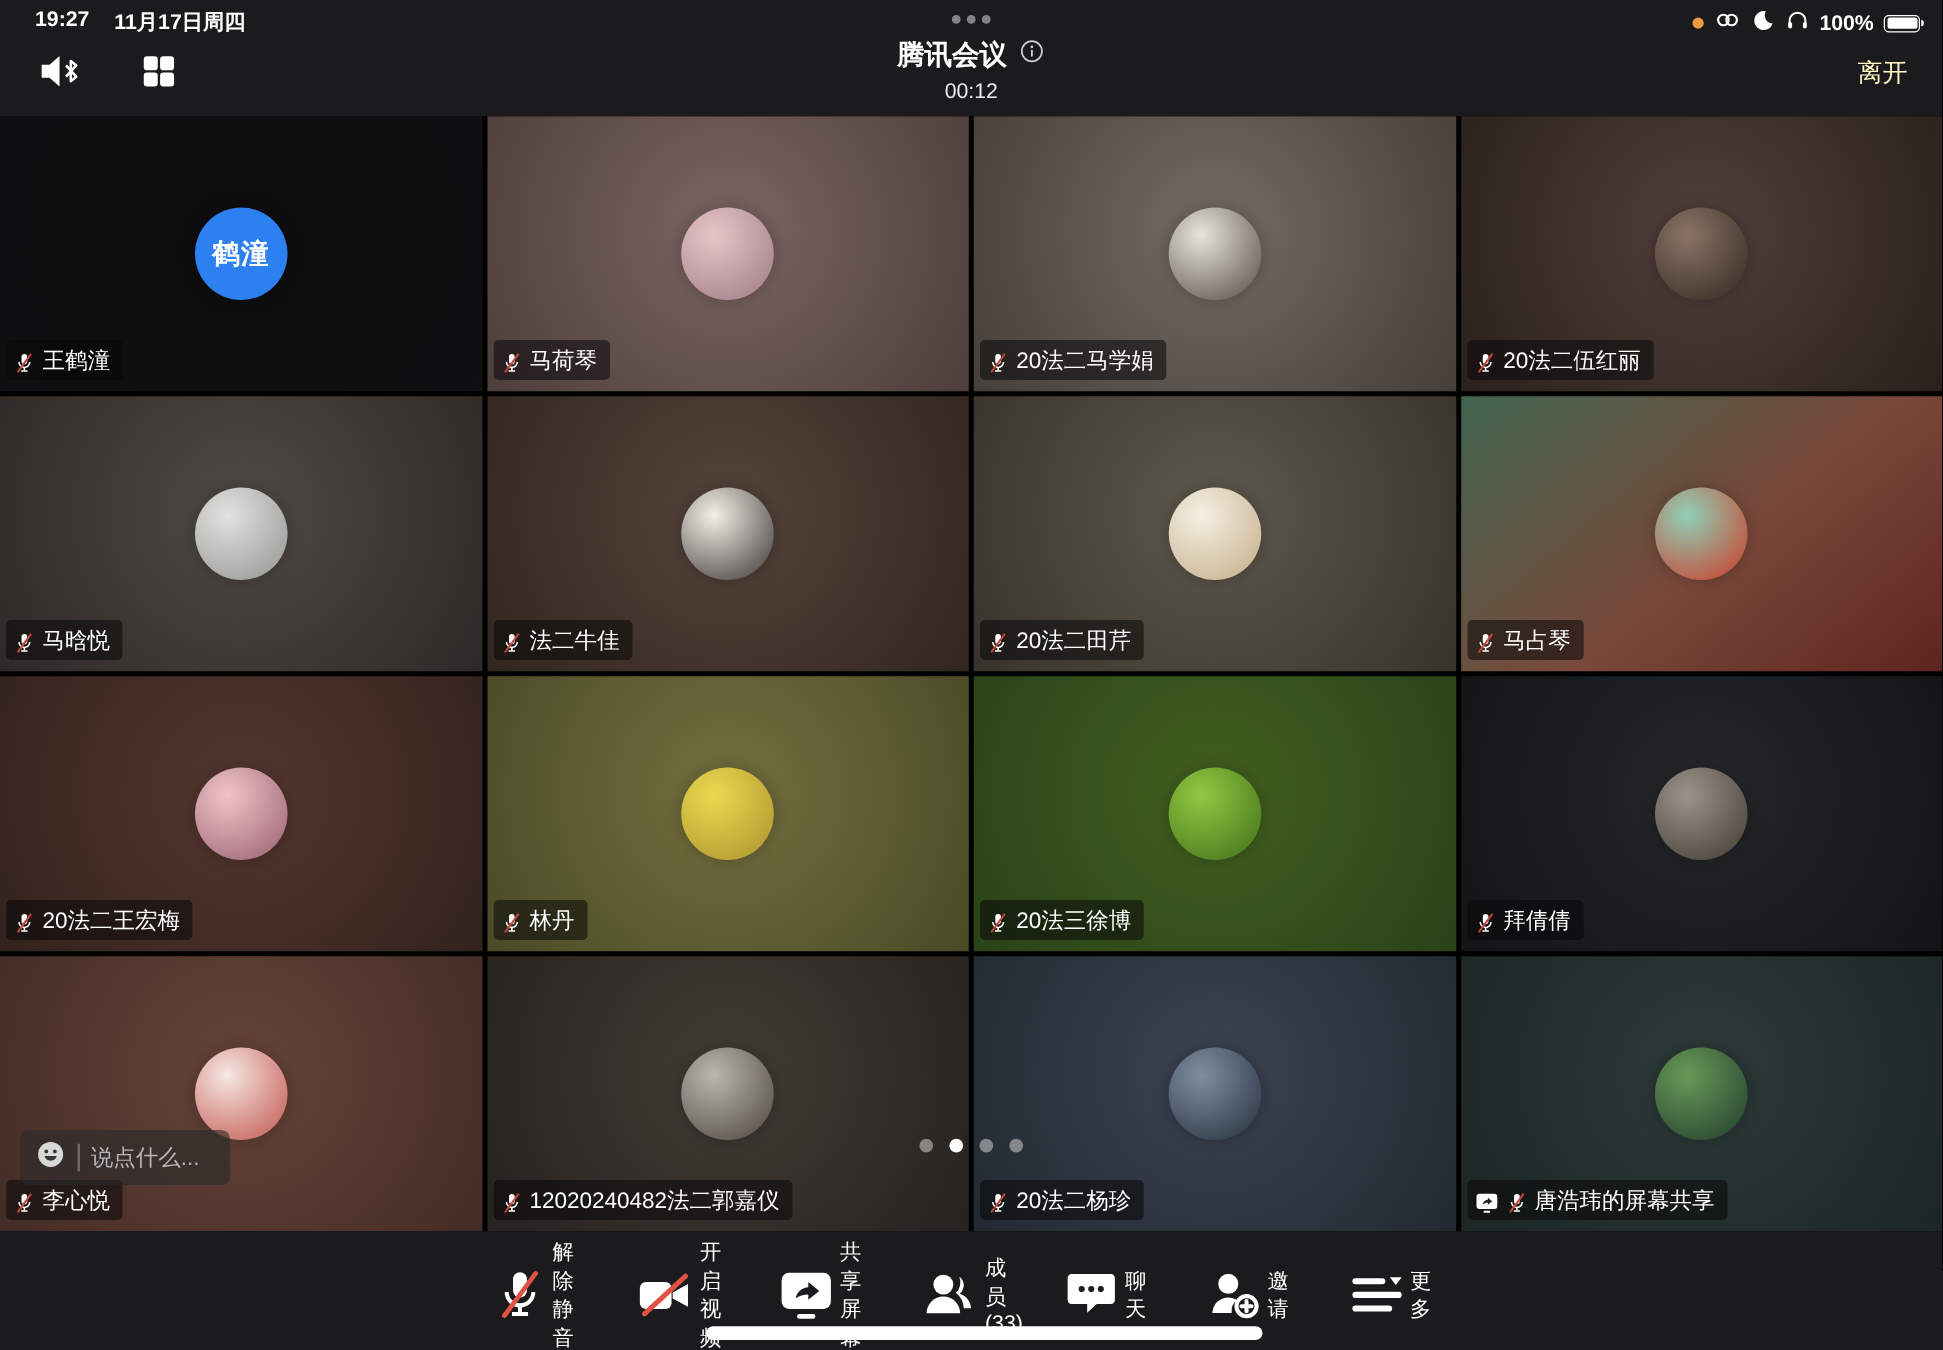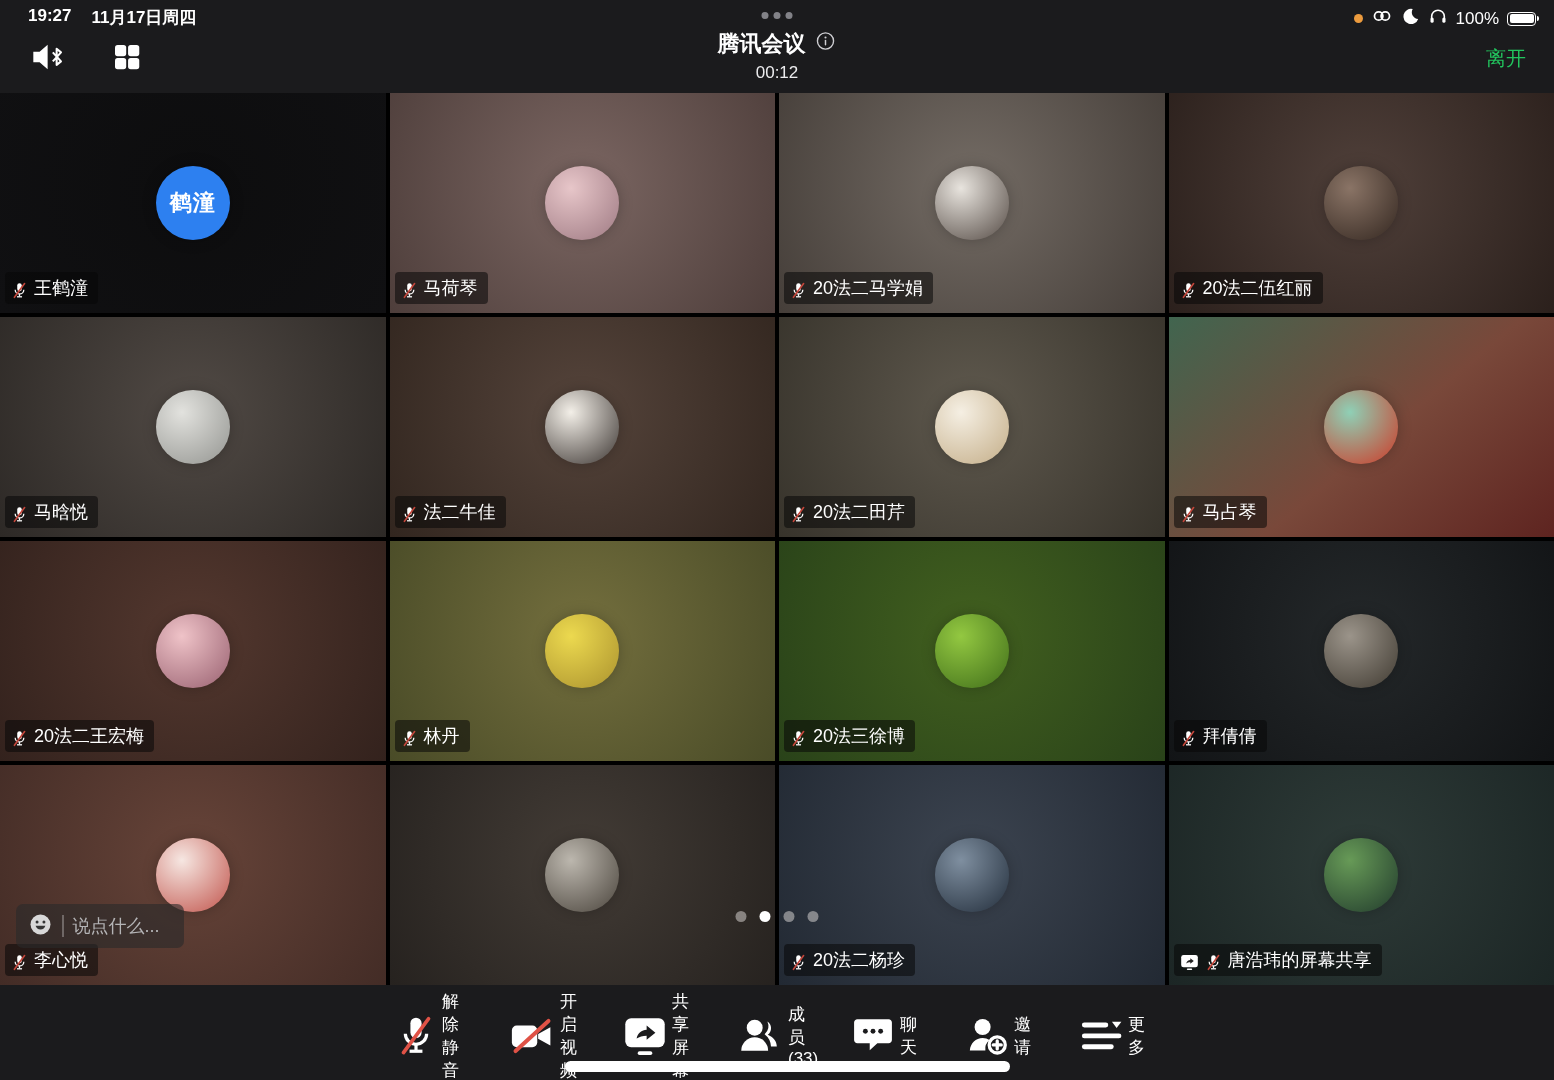--- a/index.html
+++ b/index.html
@@ -7,21 +7,21 @@
   #app {
     position:relative; width:1554px; height:1080px; overflow:hidden;
     background:#000; font-family:"Liberation Sans", sans-serif;
     -webkit-font-smoothing:antialiased;
   }
   
   .header { position:absolute; top:0; left:0; right:0; height:93px; background:#1b1b1d; z-index:5; }
   .status-left { position:absolute; top:6px; left:28px; display:flex; gap:20px; color:#fff; font-size:17px; font-weight:700; }
   .drag-dots { position:absolute; top:12px; left:50%; transform:translateX(-50%); display:flex; gap:5px; }
   .drag-dots i { width:7px; height:7px; border-radius:50%; background:#828287; }
-  .status-right { position:absolute; top:5px; right:18px; display:flex; align-items:center; gap:8px; color:#fff; font-size:17px; font-weight:400; }
+  .status-right { position:absolute; top:5px; right:18px; display:flex; align-items:center; gap:8px; color:#fff; font-size:17px; font-weight:700; }
   .rec-dot { width:9px; height:9px; border-radius:50%; background:#ec9b3e; }
   .battery { position:relative; width:29px; height:14px; border:1.5px solid #fff; border-radius:4px; }
   .battery .fill { position:absolute; inset:1.5px; background:#fff; border-radius:2px; }
   .battery .nub { position:absolute; right:-4px; top:3.5px; width:2.5px; height:5px; background:#fff; border-radius:0 2px 2px 0; }
   .controls-left { position:absolute; top:40px; left:30px; display:flex; gap:40px; align-items:center; }
   .hbtn { width:38px; height:34px; display:flex; align-items:center; justify-content:center; cursor:pointer; }
   .title-wrap { position:absolute; top:29px; left:50%; transform:translateX(-50%); text-align:center; color:#fff; }
   .title-row { display:flex; align-items:center; gap:9px; font-size:22px; font-weight:700; }
   .timer { margin-top:4px; font-size:17px; font-weight:400; color:#ececee; }
   .leave { position:absolute; top:45px; right:28px; font-size:20px; cursor:pointer; }
@@ -123,21 +123,21 @@
       <div class="title-row">
         <span>腾讯会议</span>
         <span><svg width="22" height="22" viewBox="0 0 24 24">
               <circle cx="12" cy="12" r="8.8" stroke="#cfcfd3" stroke-width="1.5" fill="none"></circle>
               <circle cx="12" cy="8.2" r="1.15" fill="#cfcfd3"></circle>
               <rect x="11.2" y="10.6" width="1.6" height="6.2" rx="0.8" fill="#cfcfd3"></rect>
             </svg></span>
       </div>
       <div class="timer">00:12</div>
     </div>
-    <div class="leave" style="color:#22c55e;">离开</div>
+    <div class="leave" style="color:#fef9c3;">离开</div>
   </div>
 
   <div class="grid" id="grid">
   <div class="tile" style="background: radial-gradient(circle at 50% 42%, rgb(13, 13, 14) 0%, rgb(16, 16, 18) 100%);">
     <div class="avatar" style="background: rgb(45, 128, 240);">
           <span class="avatar-text">鹤潼</span>
         </div>
     <div class="nametag">
 
       <span class="mic">
@@ -378,20 +378,33 @@
             </svg>
           </span>
       <span class="pname">李心悦</span>
     </div>
   </div>
 
   <div class="tile" style="background: radial-gradient(circle at 50% 42%, rgb(67, 60, 54) 0%, rgb(38, 34, 31) 100%);">
     <div class="avatar" style="background: radial-gradient(circle at 35% 30%, rgb(188, 183, 174) 0%, rgb(92, 86, 78) 85%);">
           <span class="avatar-text"></span>
         </div>
+    <div class="nametag">
+
+      <span class="mic">
+            <svg width="17" height="19" viewBox="0 0 24 26">
+              <rect x="8.8" y="2.6" width="6.4" height="11.6" rx="3.2" fill="#fff"></rect>
+              <path d="M5.9 11.8a6.1 6.1 0 0 0 12.2 0" fill="none" stroke="#fff" stroke-width="1.8"></path>
+              <path d="M12 18v3.2" stroke="#fff" stroke-width="1.8"></path>
+              <path d="M8.4 21.9h7.2" stroke="#fff" stroke-width="1.8"></path>
+              <path d="M4.8 22.6 19.2 3.2" stroke="#c4463b" stroke-width="2.3" stroke-linecap="round"></path>
+            </svg>
+          </span>
+      <span class="pname">12020240482法二郭嘉仪</span>
+    </div>
   </div>
 
   <div class="tile" style="background: radial-gradient(circle at 50% 42%, rgb(60, 68, 80) 0%, rgb(34, 41, 51) 100%);">
     <div class="avatar" style="background: radial-gradient(circle at 35% 30%, rgb(127, 143, 160) 0%, rgb(49, 61, 75) 85%);">
           <span class="avatar-text"></span>
         </div>
     <div class="nametag">
 
       <span class="mic">
             <svg width="17" height="19" viewBox="0 0 24 26">

